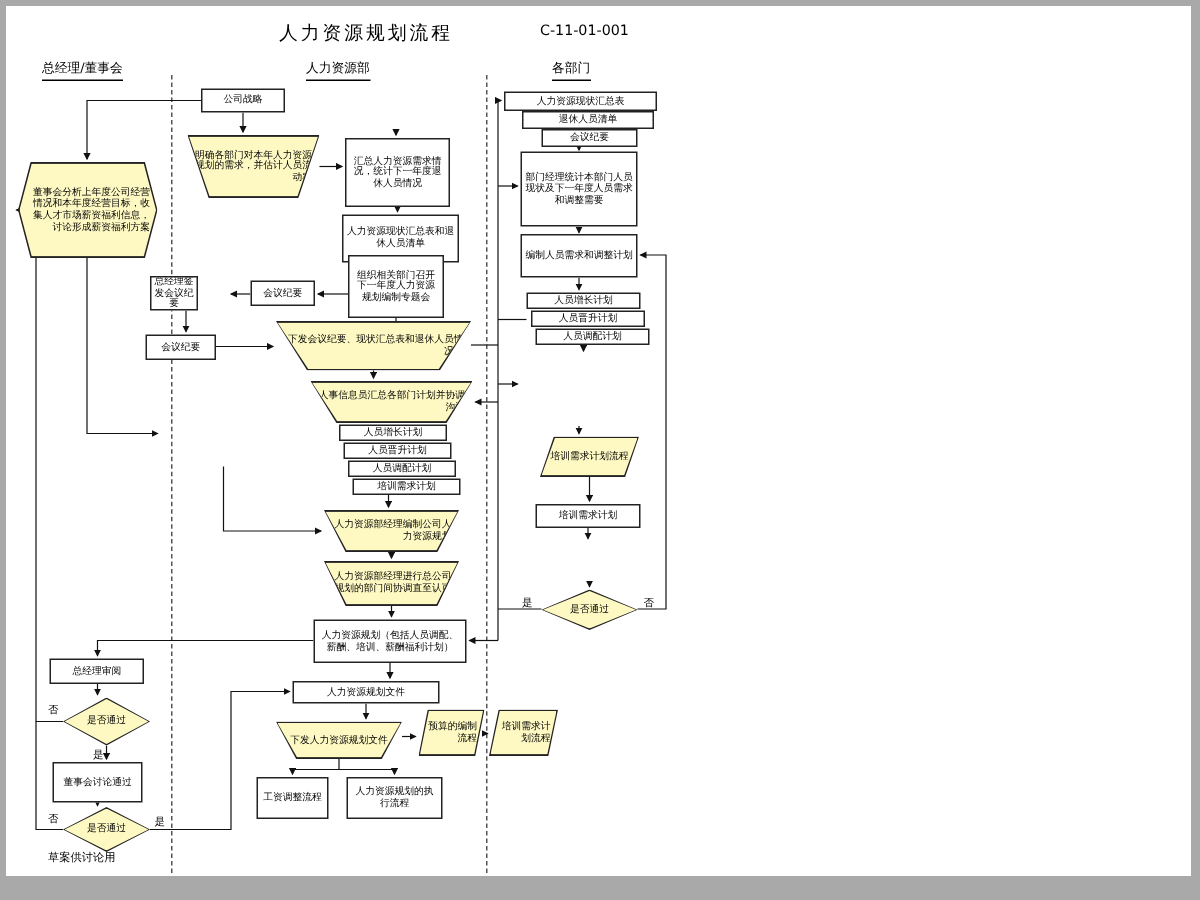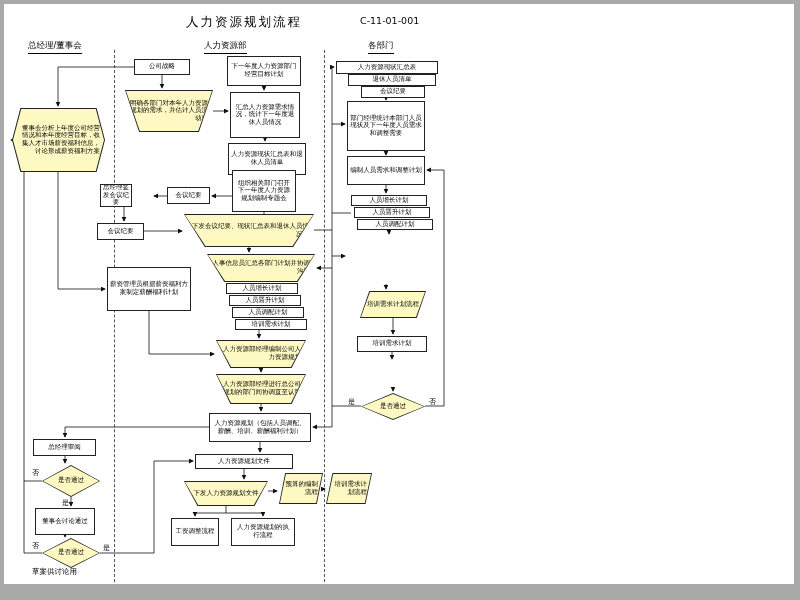--- a/index.html
+++ b/index.html
@@ -96,21 +96,20 @@
         <path d="M96,549 H150 V457 H189" marker-end="url(#ah)"></path>
         <path d="M38,477 H20 V136 H7" marker-end="url(#ah)"></path>
         <path d="M38,549 H20 V477"></path>
         <path d="M54,168 V285 H101" marker-end="url(#ah)"></path>
         <path d="M145,307 V350 H210" marker-end="url(#ah)"></path>
         <path d="M130,63 H54 V102" marker-end="url(#ah)"></path>
       </g>
     </svg>
 
     <div class="node rect" style="left:130px;top:55px;width:56px;height:16px">公司战略</div>
-    <div class="node rect" style="left:223px;top:52px;width:74px;height:30px">下一年度人力资源部门经营目标计划</div>
     <div class="node clip trap" style="left:121px;top:86px;width:88px;height:42px">
         <div class="in">明确各部门对本年人力资源规划的需求，并估计人员流动率</div>
       </div>
     <div class="node rect" style="left:226px;top:88px;width:70px;height:46px">汇总人力资源需求情况，统计下一年度退休人员情况</div>
     <div class="node rect" style="left:224px;top:139px;width:78px;height:32px">人力资源现状汇总表和退休人员清单</div>
     <div class="node rect" style="left:228px;top:166px;width:64px;height:42px">组织相关部门召开下一年度人力资源规划编制专题会</div>
     <div class="node rect" style="left:96px;top:180px;width:32px;height:23px">总经理签发会议纪要</div>
     <div class="node rect" style="left:163px;top:183px;width:43px;height:17px">会议纪要</div>
     <div class="node rect" style="left:93px;top:219px;width:47px;height:17px">会议纪要</div>
     <div class="node clip trap" style="left:180px;top:210px;width:130px;height:33px">
@@ -141,21 +140,20 @@
       </div>
     <div class="node clip para" style="left:322px;top:469px;width:46px;height:31px">
         <div class="in">培训需求计划流程</div>
       </div>
     <div class="node rect" style="left:167px;top:514px;width:48px;height:28px">工资调整流程</div>
     <div class="node rect" style="left:227px;top:514px;width:64px;height:28px">人力资源规划的执行流程</div>
 
     <div class="node clip hex" style="left:8px;top:104px;width:93px;height:64px">
         <div class="in">董事会分析上年度公司经营情况和本年度经营目标，收集人才市场薪资福利信息，讨论形成薪资福利方案</div>
       </div>
-    <div class="node rect" style="left:103px;top:263px;width:84px;height:44px">薪资管理员根据薪资福利方案制定薪酬福利计划</div>
     <div class="node rect" style="left:29px;top:435px;width:63px;height:17px">总经理审阅</div>
     <div class="node clip dia" style="left:38px;top:461px;width:58px;height:32px">
         <div class="in">是否通过</div>
       </div>
     <div class="node rect" style="left:31px;top:504px;width:60px;height:27px">董事会讨论通过</div>
     <div class="node clip dia" style="left:38px;top:534px;width:58px;height:30px">
         <div class="in">是否通过</div>
       </div>
 
     <div class="yn" style="left:28px;top:464px;">否</div>

